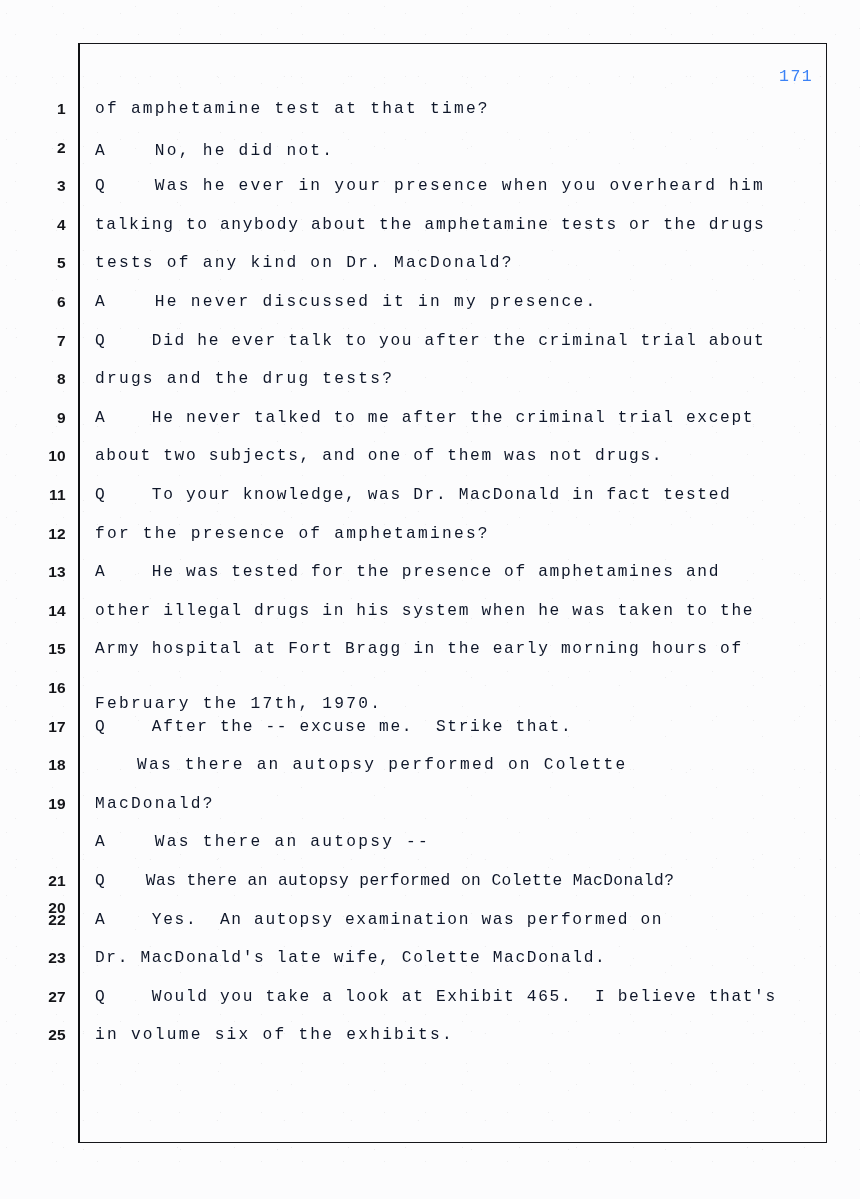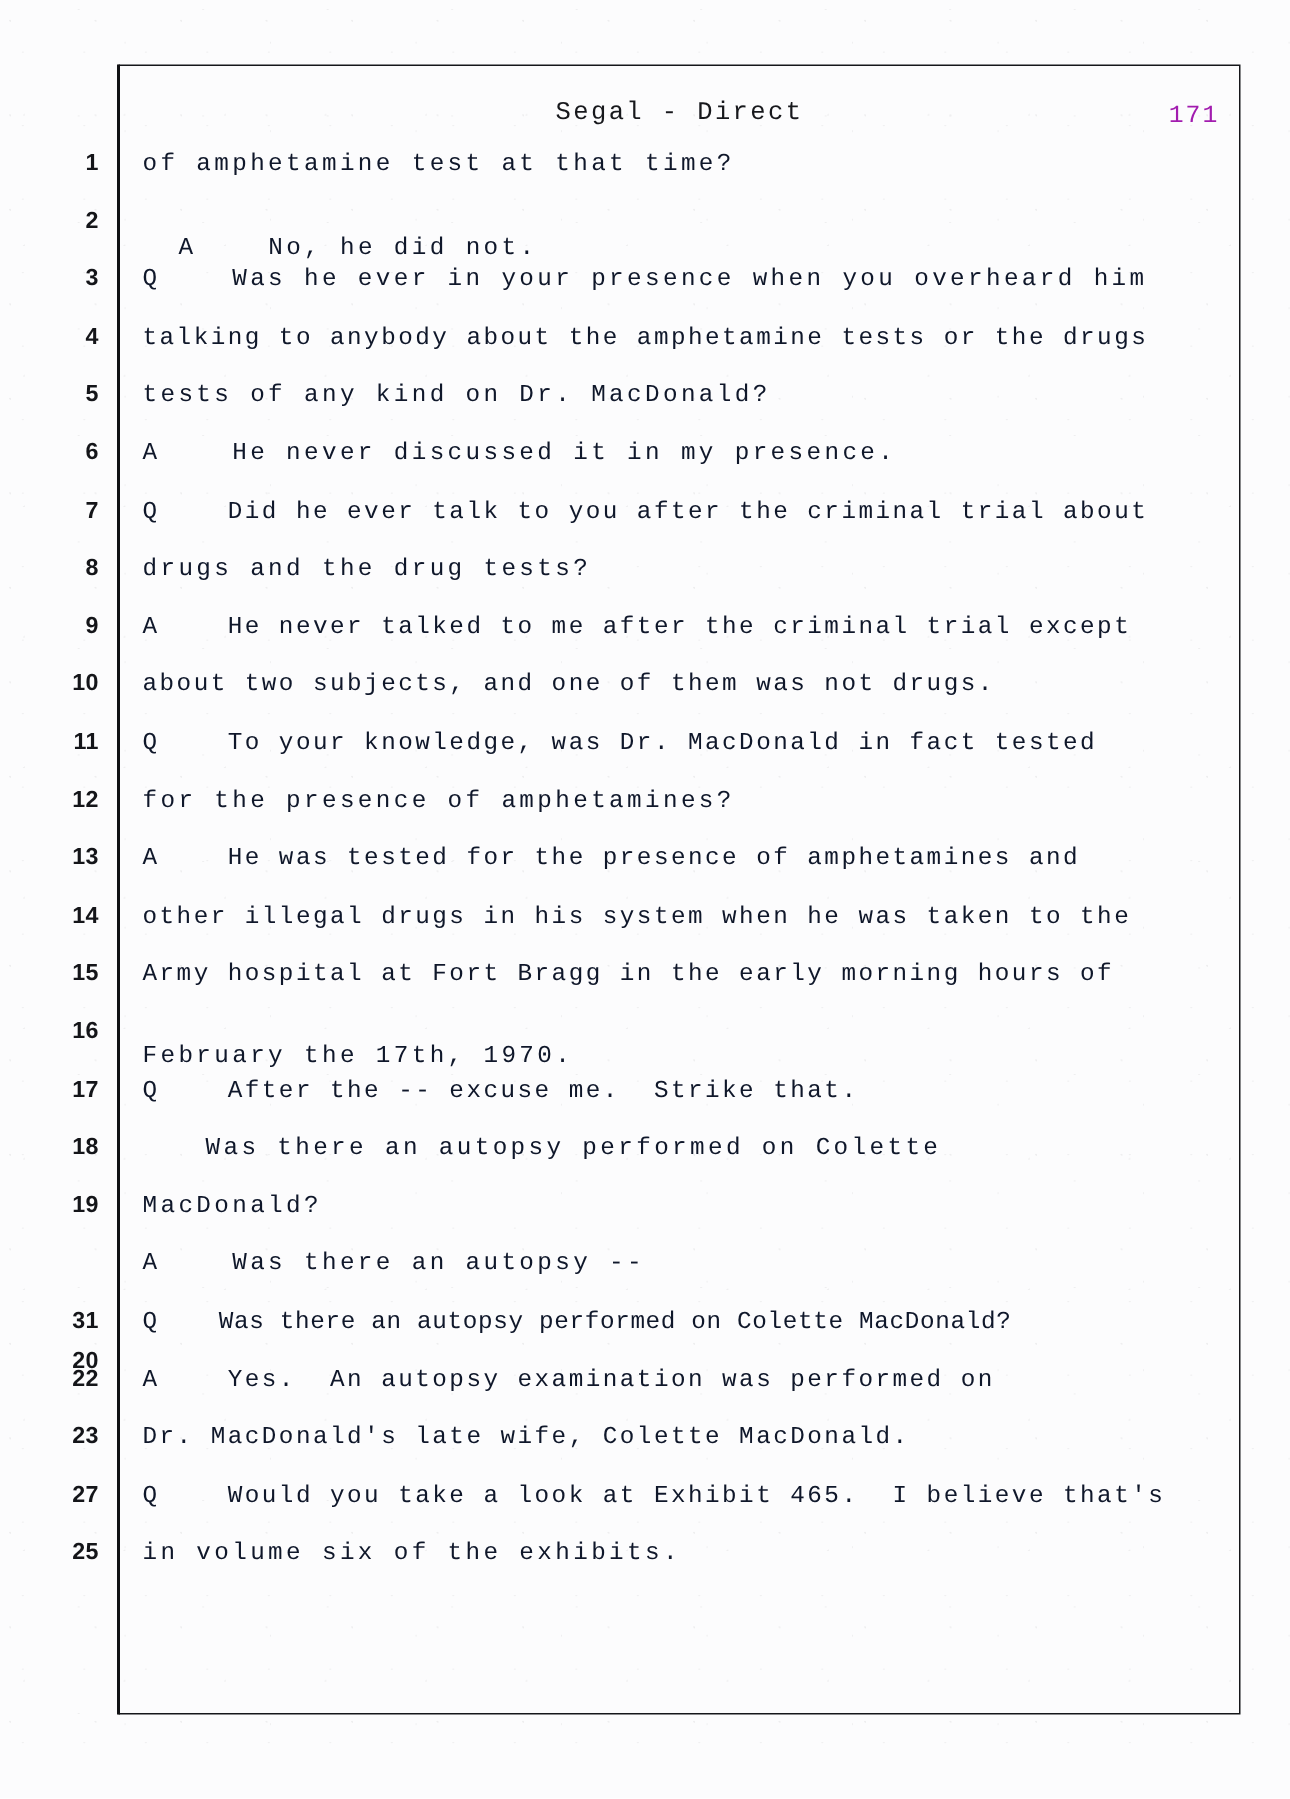--- a/index.html
+++ b/index.html
@@ -72,21 +72,21 @@
     letter-spacing: 1.6px;
     color: #17181c;
     white-space: pre;
   }
   .header-page-number {
     position: absolute;
     right: 14px;
     top: 1px;
     font-size: 16.5px;
     letter-spacing: 1.4px;
-    color: #a21caf;
+    color: #3b82f6;
   }
 
   
   .gutter {
     position: absolute;
     left: 0;
     top: 100px;
     width: 66px;
   }
   .line-number {
@@ -125,21 +125,20 @@
 </head>
 <body>
 
 <div class="page">
 
   <div class="grain"></div>
 
   <div class="frame"></div>
 
   <div class="header">
-    <div class="header-title">Segal - Direct</div>
     <div class="header-page-number">171</div>
   </div>
 
   <div class="gutter">
       <div class="line-number" style="top: 0px;">1</div>
       <div class="line-number" style="top: 39px;">2</div>
       <div class="line-number" style="top: 77px;">3</div>
       <div class="line-number" style="top: 116px;">4</div>
       <div class="line-number" style="top: 154px;">5</div>
       <div class="line-number" style="top: 193px;">6</div>
@@ -150,30 +149,30 @@
       <div class="line-number" style="top: 386px;">11</div>
       <div class="line-number" style="top: 425px;">12</div>
       <div class="line-number" style="top: 463px;">13</div>
       <div class="line-number" style="top: 502px;">14</div>
       <div class="line-number" style="top: 540px;">15</div>
       <div class="line-number" style="top: 579px;">16</div>
       <div class="line-number" style="top: 618px;">17</div>
       <div class="line-number" style="top: 656px;">18</div>
       <div class="line-number" style="top: 695px;">19</div>
       <div class="line-number" style="top: 775px; margin-top: 24px;">20</div>
-      <div class="line-number" style="top: 772px;">31</div>
+      <div class="line-number" style="top: 772px;">21</div>
       <div class="line-number" style="top: 811px;">22</div>
       <div class="line-number" style="top: 849px;">23</div>
       <div class="line-number" style="top: 888px;">27</div>
       <div class="line-number" style="top: 926px;">25</div>
     </div>
 
   <div class="body-text">
       <div class="tline wider" style="top: 0px;">of amphetamine test at that time?</div>
-      <div class="tline wider" style="top: 56px; margin-left: 24px;">A    No, he did not.</div>
+      <div class="tline wider" style="top: 42px;">A    No, he did not.</div>
       <div class="tline wider" style="top: 77px;">Q    Was he ever in your presence when you overheard him</div>
       <div class="tline wide" style="top: 116px;">talking to anybody about the amphetamine tests or the drugs</div>
       <div class="tline wider" style="top: 154px;">tests of any kind on Dr. MacDonald?</div>
       <div class="tline wider" style="top: 193px;">A    He never discussed it in my presence.</div>
       <div class="tline wide" style="top: 232px;">Q    Did he ever talk to you after the criminal trial about</div>
       <div class="tline wider" style="top: 270px;">drugs and the drug tests?</div>
       <div class="tline wide" style="top: 309px;">A    He never talked to me after the criminal trial except</div>
       <div class="tline wide" style="top: 347px;">about two subjects, and one of them was not drugs.</div>
       <div class="tline wide" style="top: 386px;">Q    To your knowledge, was Dr. MacDonald in fact tested</div>
       <div class="tline wider" style="top: 425px;">for the presence of amphetamines?</div>

